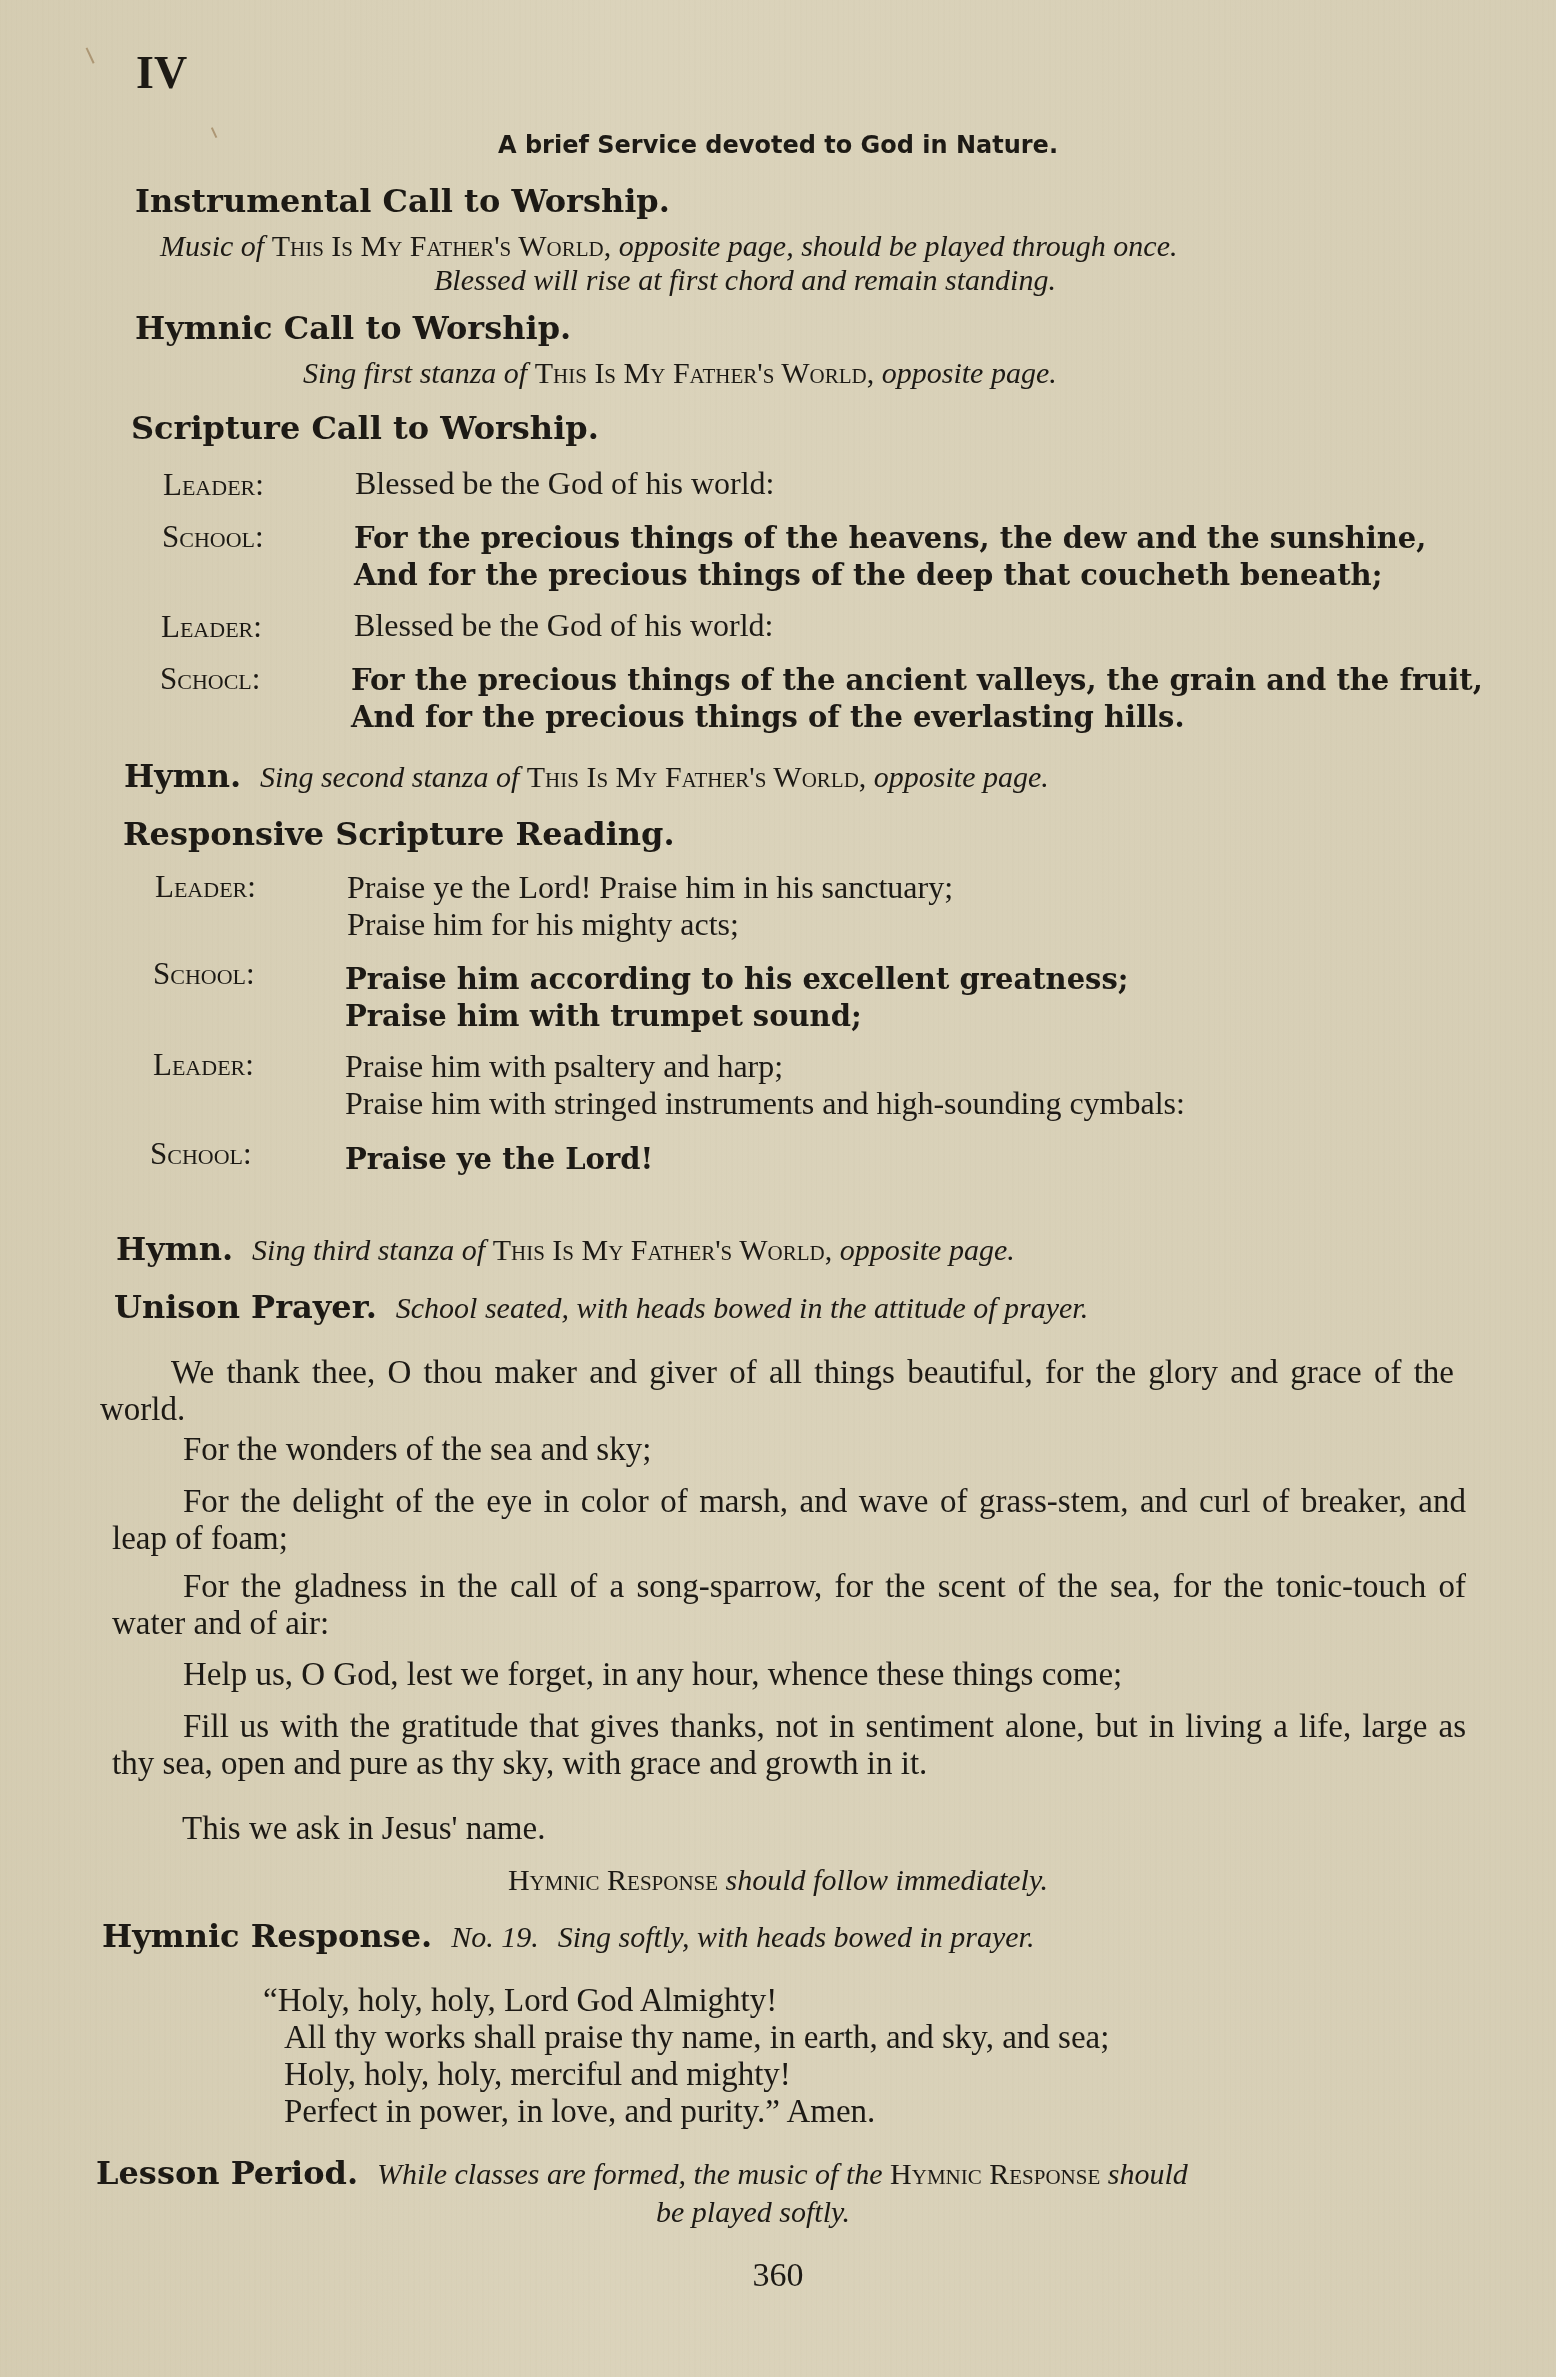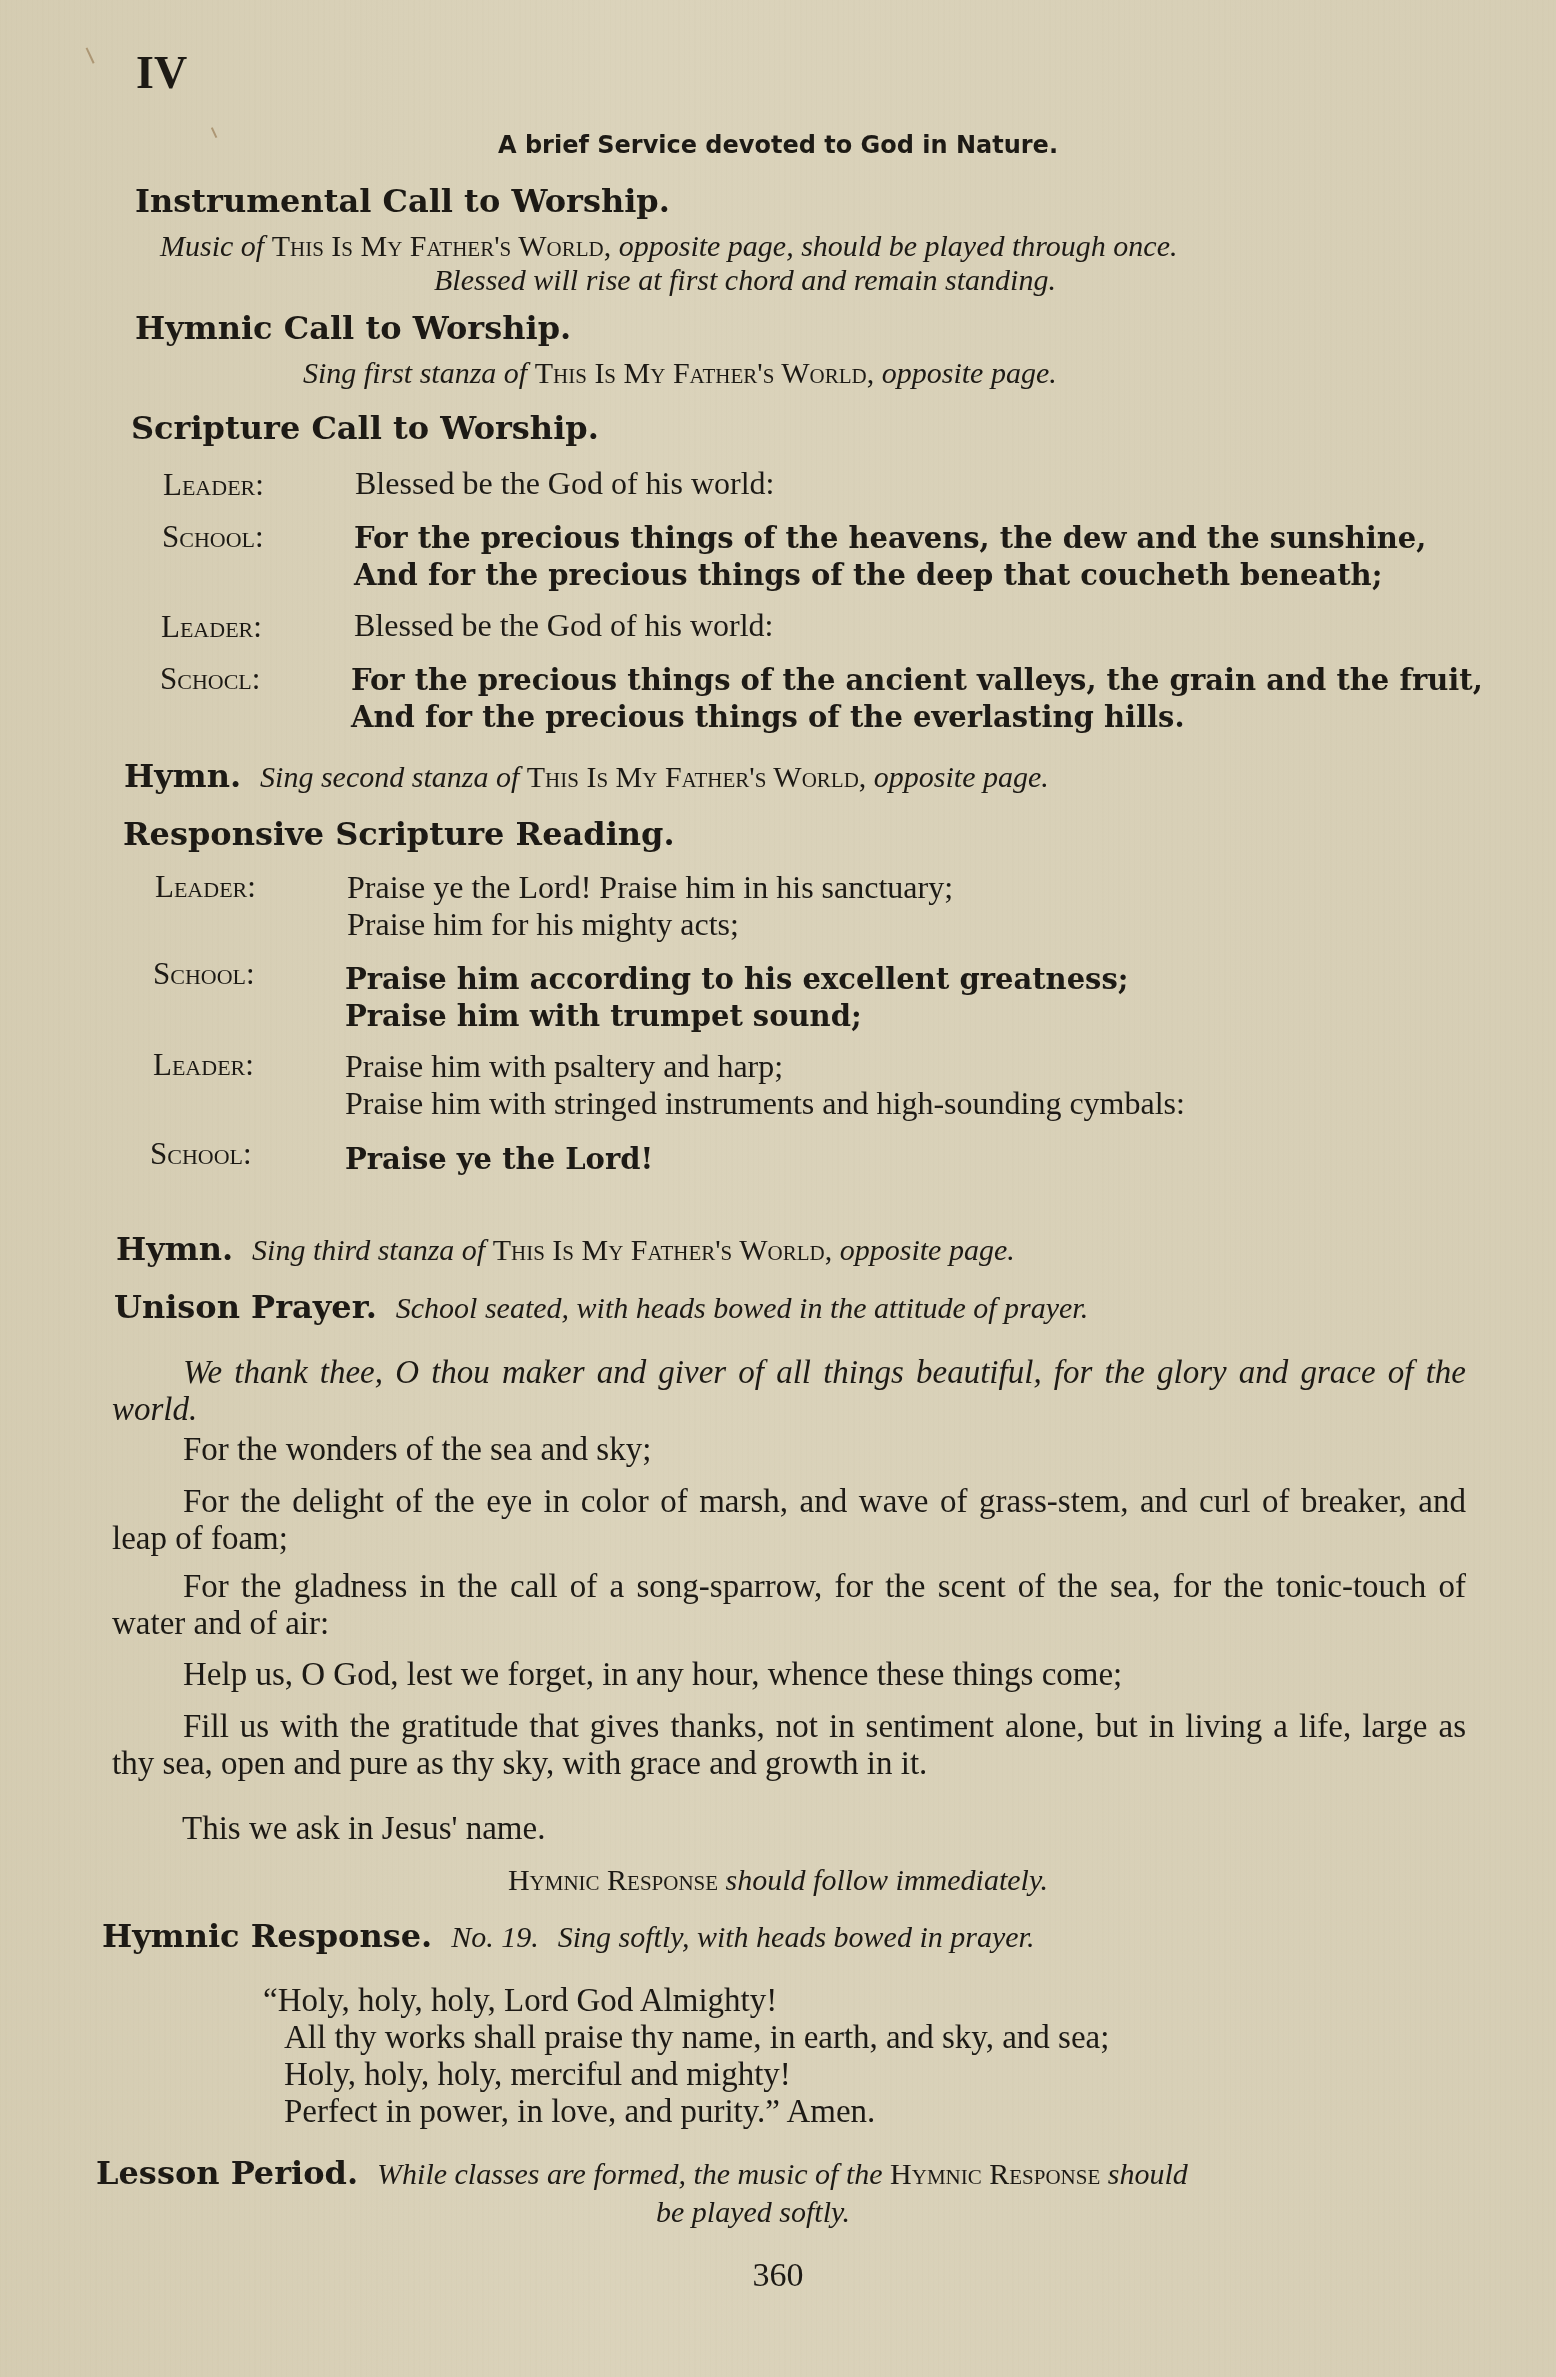--- a/index.html
+++ b/index.html
@@ -92,21 +92,21 @@
     </div>
   <div class="speaker" style="left:150px;top:1136px;">School:</div>
   <div class="lines bold" style="left:345px;top:1141px;">
       <div>Praise ye the Lord!</div>
     </div>
 
   <div class="heading" style="left:116px;top:1230px;"><span>Hymn.</span><span class="inline-instr"><span>Sing third stanza of </span><span class="sc">This Is My Father's World,</span><span> opposite page.</span></span></div>
 
   <div class="heading" style="left:114px;top:1288px;"><span>Unison Prayer.</span><span class="inline-instr">School seated, with heads bowed in the attitude of prayer.</span></div>
 
-  <div class="para" style="left:112px;width:1354px;top:1354px;text-indent:71px;font-style:italic;">We thank thee, O thou maker and giver of all things beautiful, for the glory and grace of the world.</div>
+  <div class="para" style="left:100px;width:1354px;top:1354px;text-indent:71px;">We thank thee, O thou maker and giver of all things beautiful, for the glory and grace of the world.</div>
   <div class="para" style="left:112px;width:1354px;top:1431px;text-indent:71px;">For the wonders of the sea and sky;</div>
   <div class="para" style="left:112px;width:1354px;top:1483px;text-indent:71px;">For the delight of the eye in color of marsh, and wave of grass-stem, and curl of breaker, and leap of foam;</div>
   <div class="para" style="left:112px;width:1354px;top:1568px;text-indent:71px;">For the gladness in the call of a song-sparrow, for the scent of the sea, for the tonic-touch of water and of air:</div>
   <div class="para" style="left:112px;width:1354px;top:1656px;text-indent:71px;">Help us, O God, lest we forget, in any hour, whence these things come;</div>
   <div class="para" style="left:112px;width:1354px;top:1708px;text-indent:71px;">Fill us with the gratitude that gives thanks, not in sentiment alone, but in living a life, large as thy sea, open and pure as thy sky, with grace and growth in it.</div>
   <div class="para" style="left:111px;width:1354px;top:1810px;text-indent:71px;">This we ask in Jesus' name.</div>
 
   <div class="centered" style="top:1863px;"><span class="sc">Hymnic Response</span><span class="it"> should follow immediately.</span></div>
 
   <div class="heading" style="left:102px;top:1917px;"><span>Hymnic Response.</span><span class="inline-instr">No. 19.</span><span class="inline-instr">Sing softly, with heads bowed in prayer.</span></div>

